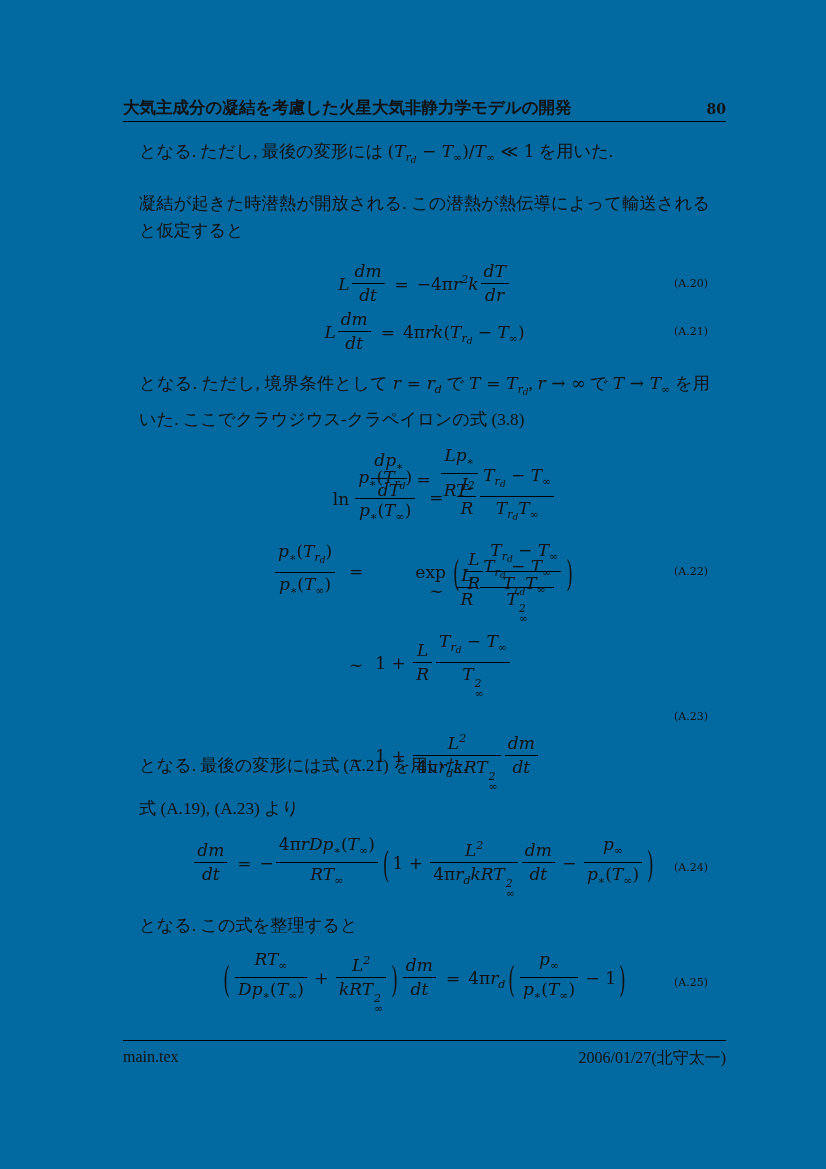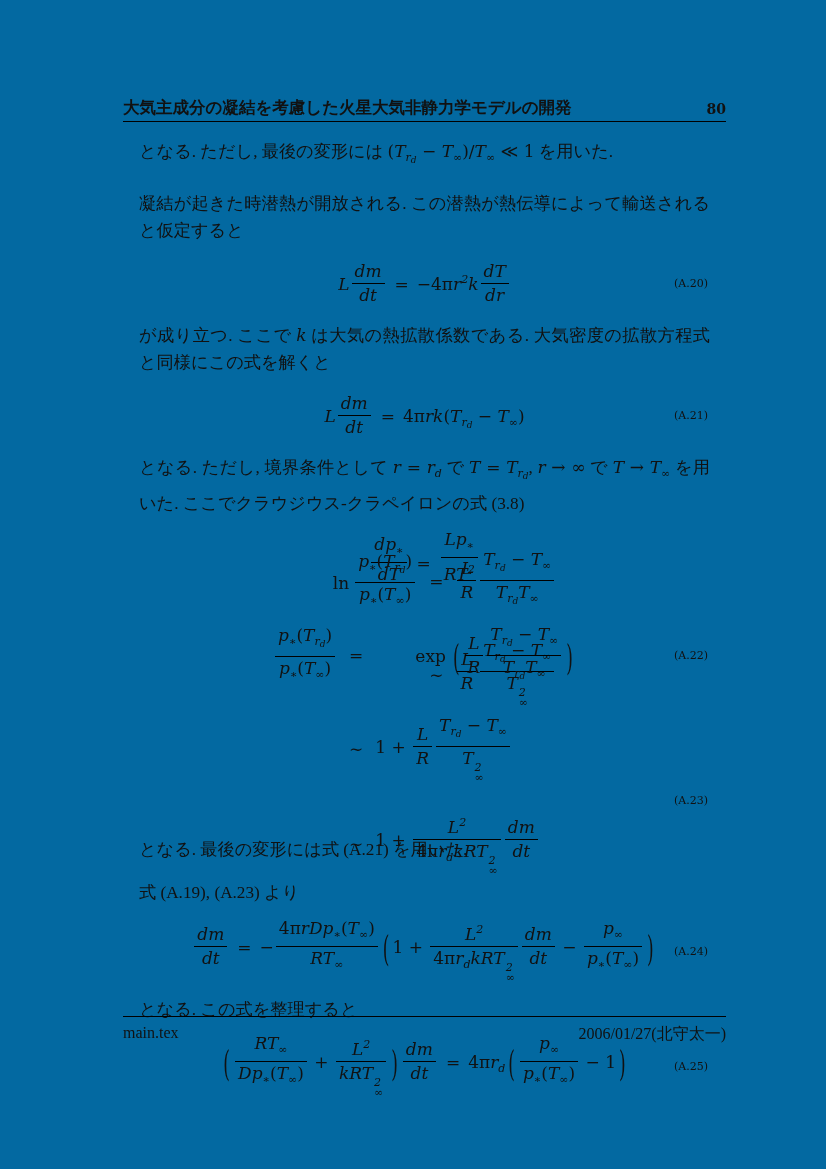--- a/index.html
+++ b/index.html
@@ -39,21 +39,21 @@
   .eqwrap{position:relative;display:flex;align-items:center;justify-content:center;}
   .h46{height:46px}.h48{height:48px}.h90{height:92px}.h140{height:140px}.h58{height:58px}.h54{height:54px}
   .tag{position:absolute;right:18px;top:50%;transform:translateY(-50%);
        font-family:"DejaVu Serif",serif;font-style:normal;font-size:11px;}
   .tag-low{top:auto;transform:none;bottom:13px;margin-top:22px;}
   .algn{display:inline-grid;grid-template-columns:max-content max-content max-content;
         column-gap:12px;row-gap:6px;align-items:center;}
   .ca{justify-self:end;}.cb{justify-self:center;}.cc{justify-self:start;text-align:left;}
 
   
-  .pagefoot{position:absolute;left:123px;top:1016px;width:603px;border-top:1.5px solid #000;
+  .pagefoot{position:absolute;left:123px;top:1040px;width:603px;border-top:1.5px solid #000;
             padding-top:7px;display:flex;justify-content:space-between;font-size:16px;}
 </style>
 </head>
 <body>
 
 <div class="page">
   <div class="content">
 
     <div class="pagehead">
       <span class="htitle">大気主成分の凝結を考慮した火星大気非静力学モデルの開発</span>
@@ -62,21 +62,20 @@
 
     <p class="jp mt24"><span>となる. ただし, 最後の変形には </span><span class="m"><span class="up">(</span><span>T</span><span class="sb"><span>r</span><span class="sbb">d</span></span><span> − </span><span>T</span><span class="sb">∞</span><span class="up">)/</span><span>T</span><span class="sb">∞</span><span class="up"> ≪ 1</span></span><span> を用いた.</span></p>
 
     <p class="jp mt17">凝結が起きた時潜熱が開放される. この潜熱が熱伝導によって輸送されると仮定すると</p>
 
     <div class="eqwrap h46 mt4">
       <span class="m"><span>L</span><span class="fr"><span class="n">dm</span><span class="dn">dt</span></span><span class="rel">=</span><span class="up">−4π</span><span>r</span><span class="sp">2</span><span>k</span><span class="fr"><span class="n">dT</span><span class="dn">dr</span></span></span>
       <span class="tag">(A.20)</span>
     </div>
 
-    <p class="jp mt4"><span>が成り立つ. ここで </span><span class="m">k</span><span> は大気の熱拡散係数である. 大気密度の拡散方程式と同様にこの式を解くと</span></p>
 
     <div class="eqwrap h46 mt2">
       <span class="m"><span>L</span><span class="fr"><span class="n">dm</span><span class="dn">dt</span></span><span class="rel">=</span><span class="up">4π</span><span>r</span><span>k</span><span class="up">(</span><span>T</span><span class="sb"><span>r</span><span class="sbb">d</span></span><span> − </span><span>T</span><span class="sb">∞</span><span class="up">)</span></span>
       <span class="tag">(A.21)</span>
     </div>
 
     <p class="jp mt0"><span>となる. ただし, 境界条件として </span><span class="m"><span>r</span><span class="up"> = </span><span>r</span><span class="sb">d</span></span><span> で </span><span class="m"><span>T</span><span class="up"> = </span><span>T</span><span class="sb"><span>r</span><span class="sbb">d</span></span></span><span>, </span><span class="m"><span>r</span><span class="up"> → </span><span class="up">∞</span></span><span> で </span><span class="m"><span>T</span><span class="up"> → </span><span>T</span><span class="sb">∞</span></span><span> を用いた. ここでクラウジウス-クラペイロンの式 (3.8)</span></p>
 
     <div class="eqwrap h48 mt4">
       <span class="m"><span class="fr"><span class="n"><span>dp</span><span class="sb">∗</span></span><span class="dn">dT</span></span><span class="rel">=</span><span class="fr"><span class="n"><span>L</span><span>p</span><span class="sb">∗</span></span><span class="dn"><span>R</span><span>T</span><span class="sp">2</span></span></span></span>

